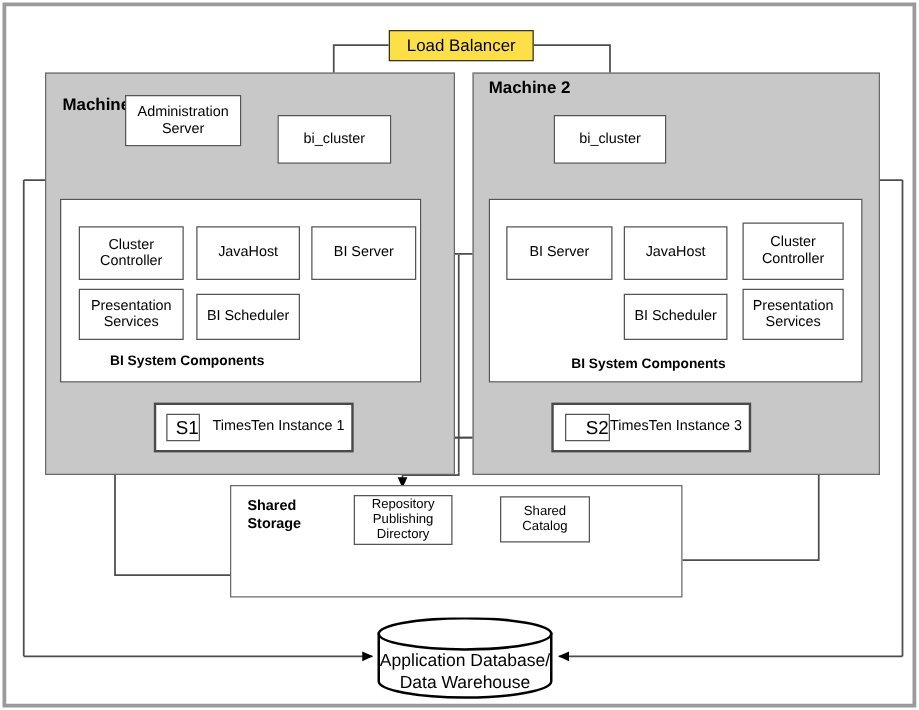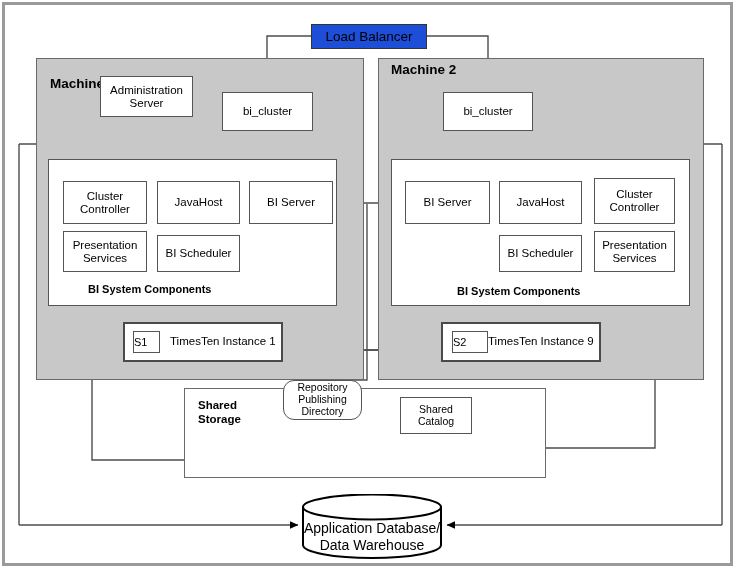--- a/index.html
+++ b/index.html
@@ -12,24 +12,24 @@
         text-align:center;line-height:1.12;color:#000000;font-size:11.5px;}
   .node.thick{border:2px solid #4a4a4a;}
   .machine{position:absolute;box-sizing:border-box;background:#c8c8c8;border:1.5px solid #6a6a6a;}
   .machine-label{position:absolute;font-weight:bold;font-size:13.5px;color:#000;}
   .panel{position:absolute;box-sizing:border-box;background:#ffffff;border:1.5px solid #555555;}
   .panel-label{position:absolute;font-weight:bold;font-size:11px;color:#000;}
   .storage{position:absolute;box-sizing:border-box;background:#ffffff;border:1.5px solid #6a6a6a;}
   .storage-label{position:absolute;font-weight:bold;font-size:11.5px;color:#000;line-height:1.25;}
   .outer-frame{position:absolute;left:2px;top:2px;width:731px;height:564px;
                box-sizing:border-box;border:3px solid #9a9a9a;}
-  .lb{position:absolute;box-sizing:border-box;background:#1d4ed8;border:1.5px solid #333333;
+  .lb{position:absolute;box-sizing:border-box;background:#fde047;border:1.5px solid #333333;
       display:flex;align-items:center;justify-content:center;font-size:13.5px;color:#000;}
   .tt-inner{position:absolute;box-sizing:border-box;background:#ffffff;border:1.5px solid #555;
-            display:flex;align-items:center;justify-content:flex-start;font-size:11px;}
+            display:flex;align-items:center;justify-content:flex-end;font-size:15px;}
   .tt-text{position:absolute;font-size:11.5px;color:#000;white-space:nowrap;}
   .db-label{position:absolute;text-align:center;font-size:14px;color:#000;line-height:1.2;width:140px;}
   .two-line{white-space:pre-line;}
 </style>
 </head>
 <body>
 
 <div id="stage">
 
   <div class="outer-frame"></div>
@@ -154,27 +154,27 @@
   </div>
   <div class="node two-line" style="left:594px;top:231px;width:81px;height:41px;">
     <span>Presentation
 Services</span>
   </div>
 
   <div class="node thick" style="left:441px;top:322px;width:160px;height:40px;"></div>
   <div class="tt-inner" style="left:452px;top:331px;width:36px;height:22px;">
     <span>S2</span>
   </div>
-  <div class="tt-text" style="left:488px;top:335px;">TimesTen Instance 9</div>
+  <div class="tt-text" style="left:488px;top:335px;">TimesTen Instance 3</div>
 
   <div class="storage" style="left:184px;top:388px;width:362px;height:90px;"></div>
   <div class="storage-label two-line" style="left:198px;top:398px;">Shared
 Storage</div>
 
-  <div class="node two-line" style="left:283px;top:380px;width:79px;height:40px;font-size:10.5px;border-radius:11px;">
+  <div class="node two-line" style="left:283px;top:396px;width:79px;height:40px;font-size:10.5px;">
     <span>Repository
 Publishing
 Directory</span>
   </div>
   <div class="node two-line" style="left:400px;top:397px;width:72px;height:37px;font-size:10.5px;">
     <span>Shared
 Catalog</span>
   </div>
 
   <svg style="position:absolute;left:300px;top:494px;width:145px;height:66px;" viewBox="0 0 145 66" xmlns="http://www.w3.org/2000/svg">

